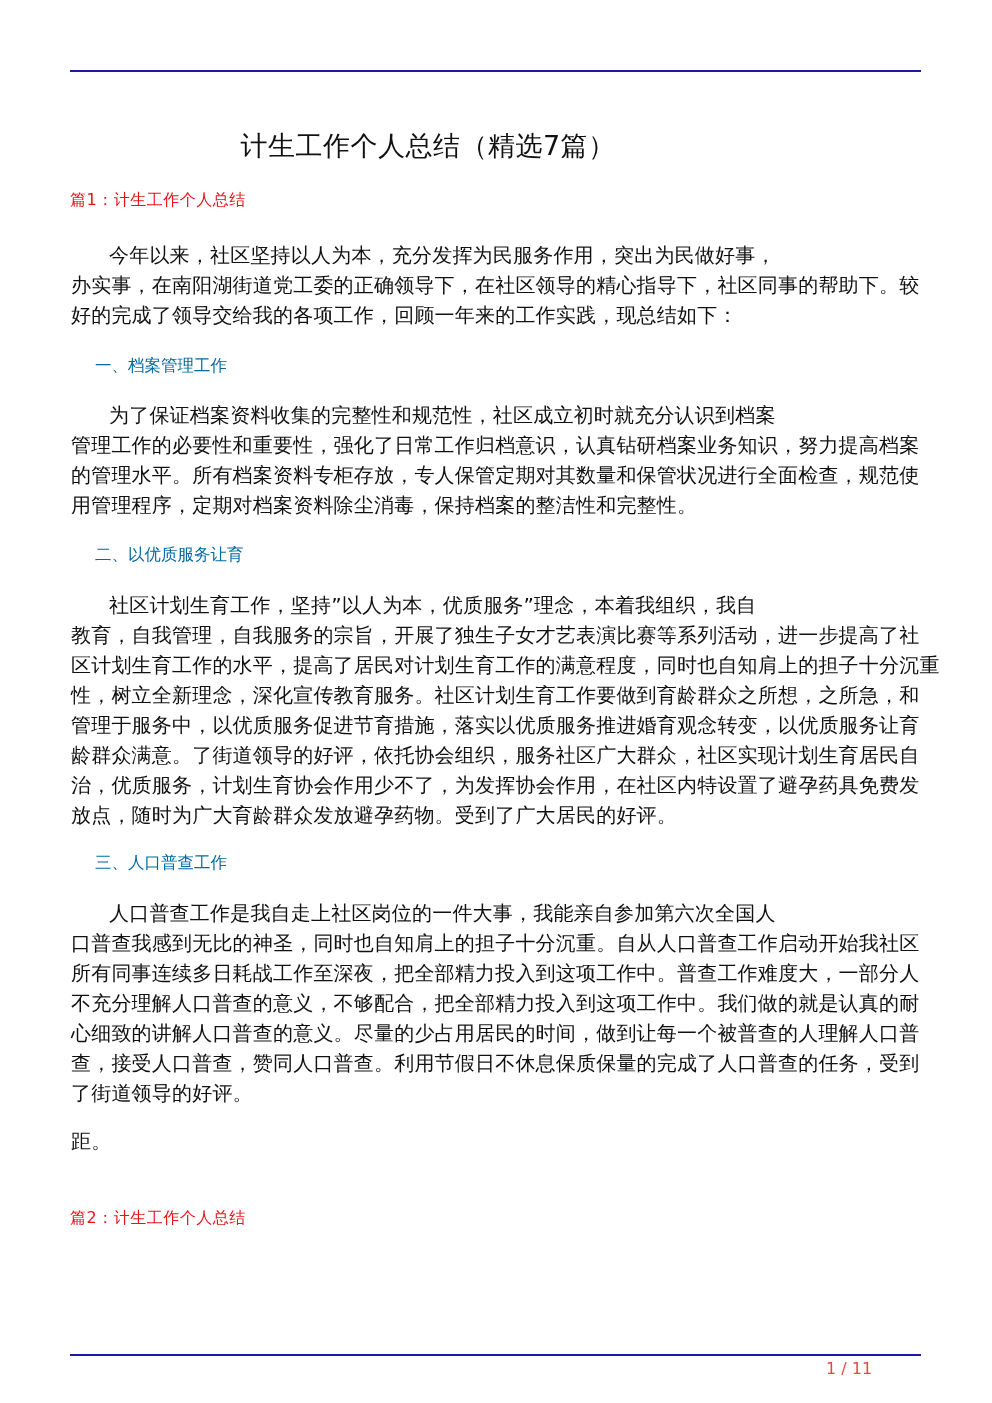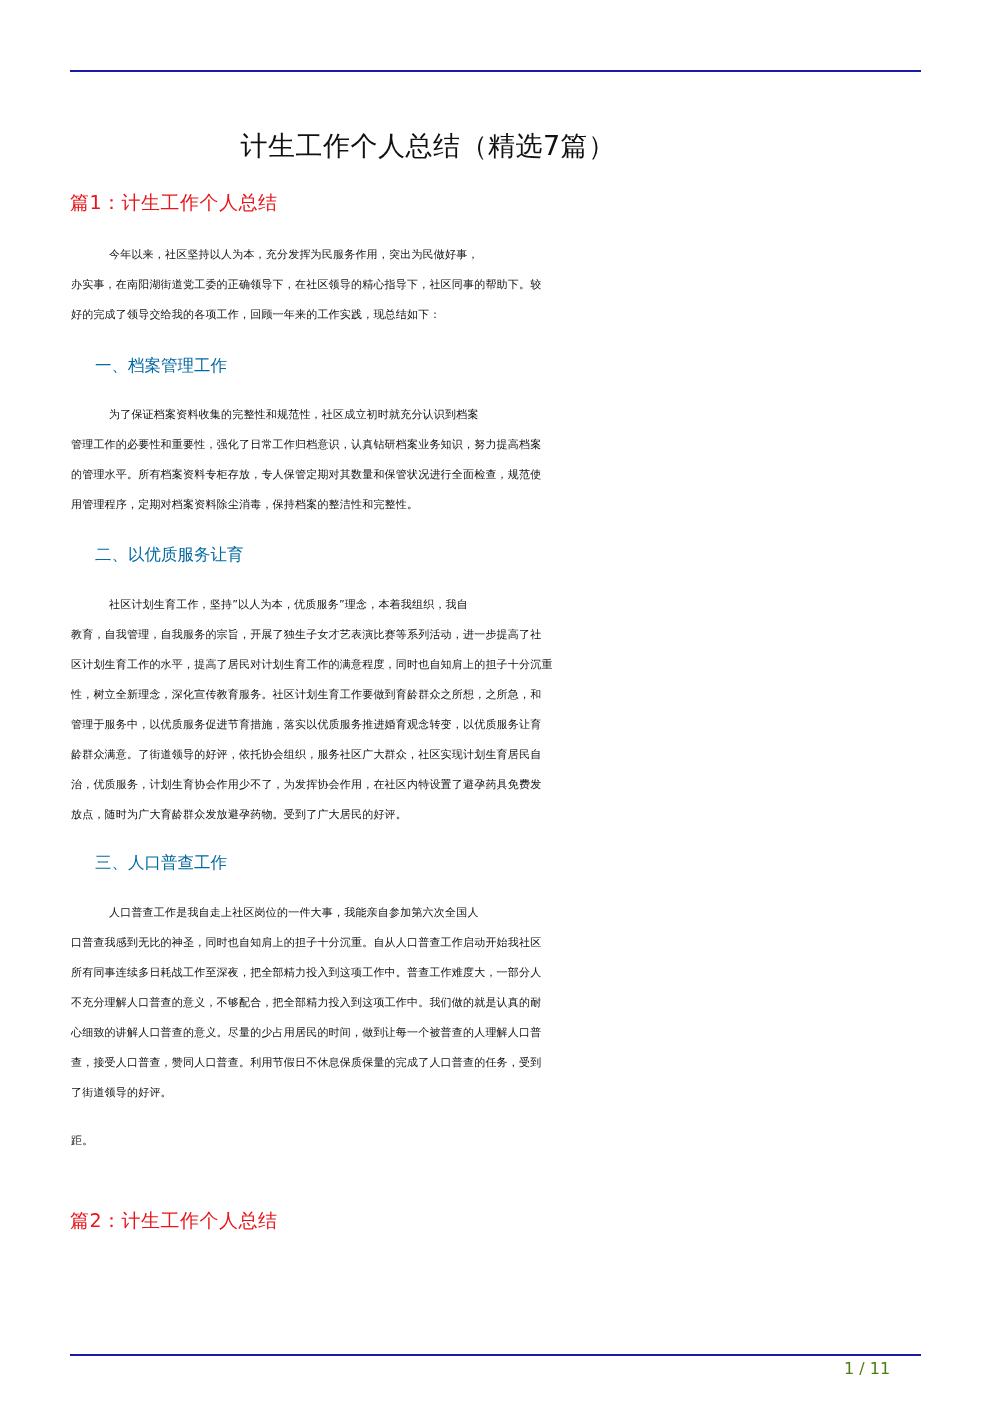--- a/index.html
+++ b/index.html
@@ -3,27 +3,27 @@
 <meta charset="utf-8">
 <style>
   html, body { margin: 0; padding: 0; background: #ffffff; }
   body { width: 992px; height: 1403px; position: relative; overflow: hidden;
          font-family: "DejaVu Sans", "Liberation Sans", sans-serif; color: #111; }
   .rule { position: absolute; left: 70px; width: 851px; height: 2px; background: #1a1aa6; }
   .rule.top { top: 70px; }
   .rule.bottom { top: 1354px; }
   .title { position: absolute; top: 128px; left: 0; width: 856px; text-align: center;
            font-size: 27px; letter-spacing: 0.5px; color: #111; }
-  .section-heading { position: absolute; left: 70px; font-size: 19px; color: #e8141a; letter-spacing: 0.5px; }
-  .para { position: absolute; left: 71px; width: 842px; font-size: 11px; line-height: 30px; color: #111;
+  .section-heading { position: absolute; left: 70px; font-size: 16px; color: #e8141a; letter-spacing: 0.5px; }
+  .para { position: absolute; left: 71px; width: 842px; font-size: 20px; line-height: 30px; color: #111;
           letter-spacing: 0.2px; }
   .para .line { display: block; white-space: nowrap; }
   .para .line.indent { padding-left: 38px; }
   .subhead { position: absolute; left: 95px; font-size: 16.5px; color: #0369a1; }
-  .page-num { position: absolute; top: 1359px; left: 844px; font-size: 16px; color: #4d7c0f; }
+  .page-num { position: absolute; top: 1359px; left: 826px; font-size: 16px; color: #ef4444; }
 </style>
 </head>
 <body>
 
 <div class="rule top"></div>
 
 <div class="title">计生工作个人总结（精选7篇）</div>
 
 <div class="section-heading" style="top:190px">篇1：计生工作个人总结</div>
 

